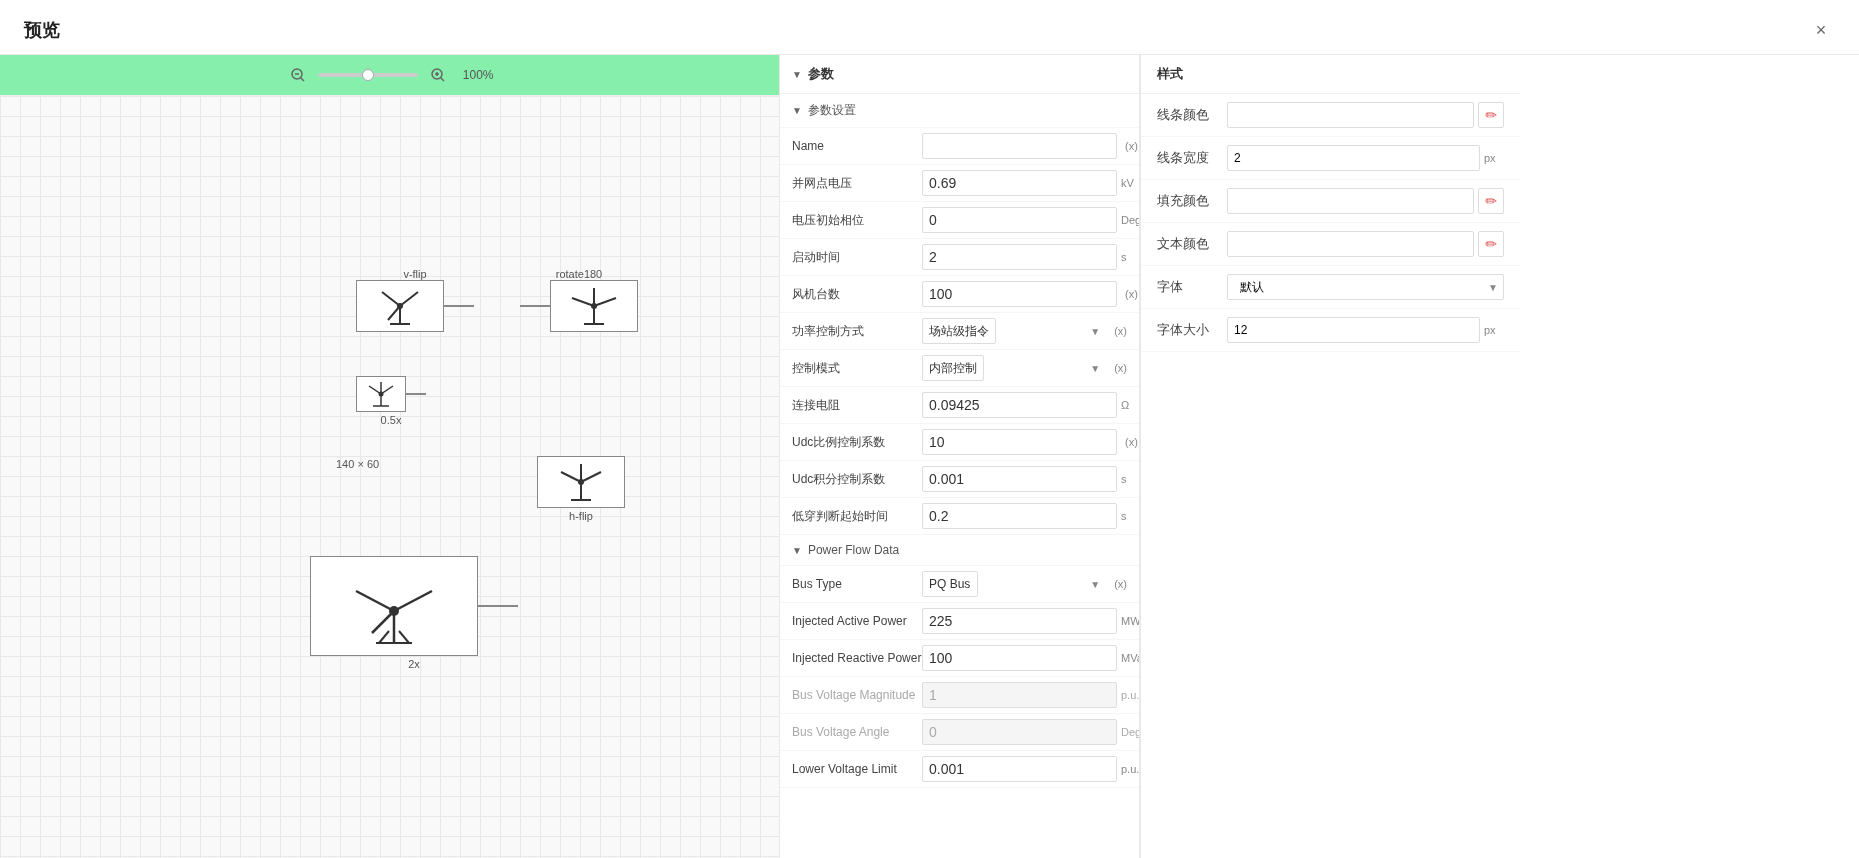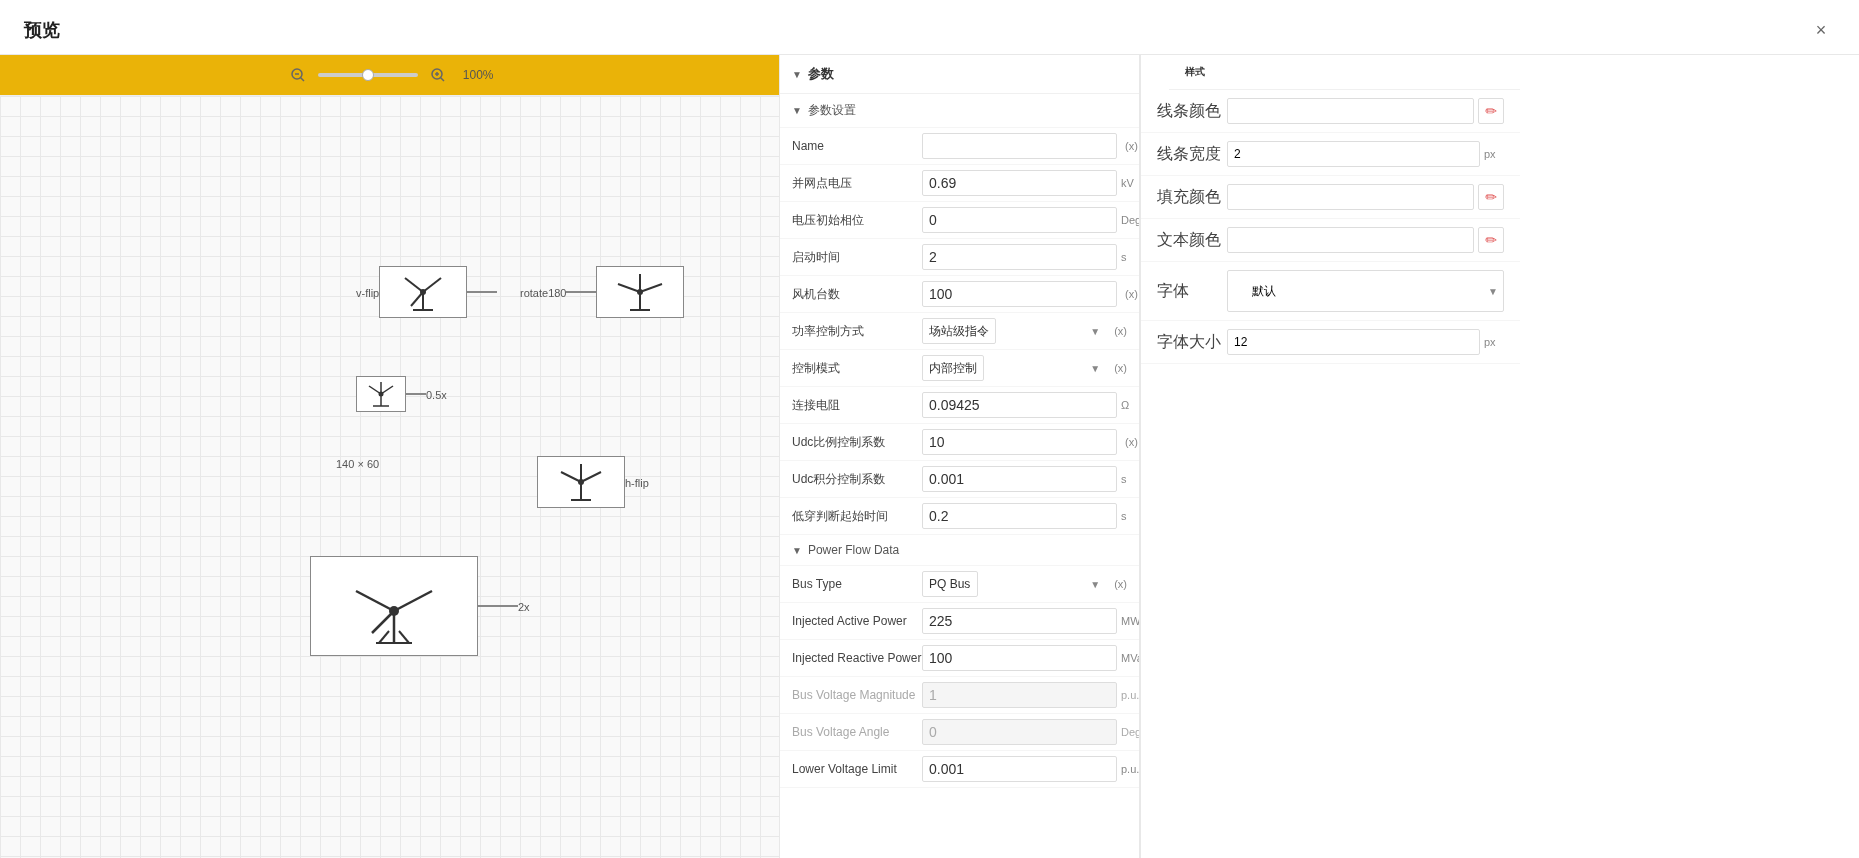--- a/index.html
+++ b/index.html
@@ -29,21 +29,21 @@
 
     .modal-body {
       display: flex; flex: 1; overflow: hidden;
     }
 
     
     .canvas-area {
       flex: 0 0 780px;
       display: flex; flex-direction: column;
       border-right: 1px solid #e8e8e8;
-      background: #eab308;
+      background: #86efac;
     }
 
     .canvas-toolbar {
       display: flex; align-items: center; justify-content: center;
       padding: 8px 16px; gap: 8px;
       border-bottom: 1px solid #eee;
     }
 
     .zoom-btn {
       cursor: pointer; background: none; border: none;
@@ -74,21 +74,21 @@
         linear-gradient(#e8e8e8 1px, transparent 1px),
         linear-gradient(90deg, #e8e8e8 1px, transparent 1px);
       background-size: 20px 20px;
       position: relative;
       overflow: hidden;
     }
 
     
     .component {
       position: absolute;
-      display: flex; flex-direction: row; align-items: center;
+      display: flex; flex-direction: column; align-items: center;
     }
 
     .component-label {
       font-size: 11px; color: #555; margin-top: 2px; text-align: center;
     }
 
     .turbine-box {
       border: 1px solid #888;
       display: flex; align-items: center; justify-content: center;
       background: #fff;
@@ -214,35 +214,34 @@
       padding: 0;
       overflow-y: auto;
       border-left: 1px solid #e8e8e8;
     }
 
     .style-panel::-webkit-scrollbar { width: 6px; }
     .style-panel::-webkit-scrollbar-thumb { background: #ccc; border-radius: 3px; }
 
     .style-section-header {
       padding: 10px 16px;
-      font-weight: bold; font-size: 10px;
+      font-weight: bold; font-size: 13px;
       border-bottom: 1px solid #f0f0f0;
-      margin-left: 28px;
     }
 
     .style-row {
       display: flex; align-items: center;
       padding: 8px 16px;
       border-bottom: 1px solid #f5f5f5;
       min-height: 36px;
     }
 
     .style-label {
       flex: 0 0 70px;
-      font-size: 16px; color: #444;
+      font-size: 13px; color: #444;
     }
 
     .style-input-wrap {
       flex: 1;
       display: flex; align-items: center; gap: 4px;
     }
 
     .color-btn {
       width: 26px; height: 26px;
       border: 1px solid #ddd;
@@ -271,23 +270,23 @@
     }
 
     .style-select-wrap {
       flex: 1; position: relative;
     }
 
     .style-select {
       width: 100%;
       border: 1px solid #ddd;
       border-radius: 2px;
-      padding: 3px 24px;
+      padding: 3px 12px;
       font-size: 12px;
-      height: 42px;
+      height: 26px;
       background: #fff;
       appearance: none;
       -webkit-appearance: none;
       cursor: pointer;
     }
 
     .style-select-arrow {
       position: absolute; right: 6px; top: 50%;
       transform: translateY(-50%);
       font-size: 10px; color: #888;

